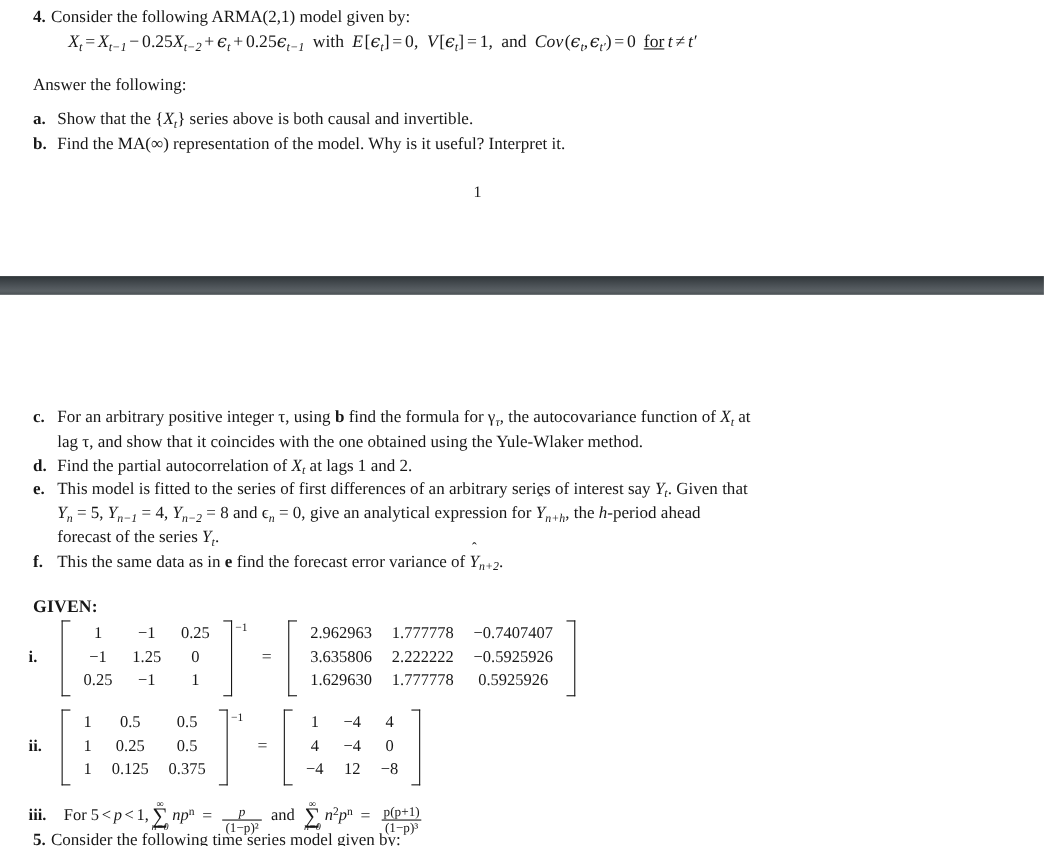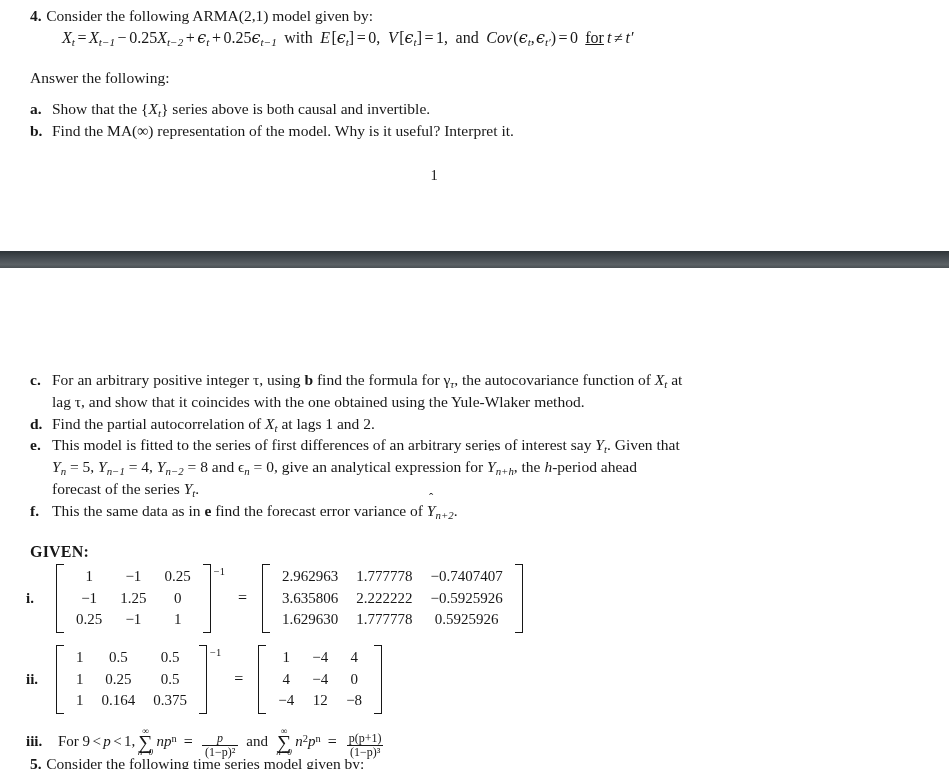--- a/index.html
+++ b/index.html
@@ -350,21 +350,21 @@
             <td>0.5</td>
             <td>0.5</td>
           </tr>
           <tr>
             <td>1</td>
             <td>0.25</td>
             <td>0.5</td>
           </tr>
           <tr>
             <td>1</td>
-            <td>0.164</td>
+            <td>0.125</td>
             <td>0.375</td>
           </tr>
         </tbody>
       </table>
     </span>
     <span class="inv-exp">−1</span>
     <span class="equals">=</span>
     <span class="bracketed">
       <table class="mat">
         <tbody>
@@ -383,21 +383,21 @@
             <td>12</td>
             <td>−8</td>
           </tr>
         </tbody>
       </table>
     </span>
   </div>
 
   <div id="line-iii">
     <span class="mrow-label">iii.</span>
-    <span><span class="mup">For 9</span><span class="op">&lt;</span><span class="mi">p</span><span class="op">&lt;</span><span class="mup">1,</span></span>
+    <span><span class="mup">For 5</span><span class="op">&lt;</span><span class="mi">p</span><span class="op">&lt;</span><span class="mup">1,</span></span>
     <span class="bigsum">∑<span class="lim-top">∞</span><span class="lim-bot">n=0</span></span>
     <span class="mi" style="padding-left:3px;"><span>np</span></span>
       <span class="sup">n</span>
     <span class="equals" style="padding:0 7px;">=</span>
     <span class="frac">
       <span class="num mi">p</span>
       <span class="den">(1−p)²</span>
     </span>
     <span class="mup" style="padding:0 6px;">and</span>
     <span class="bigsum">∑<span class="lim-top">∞</span><span class="lim-bot">n=0</span></span>

